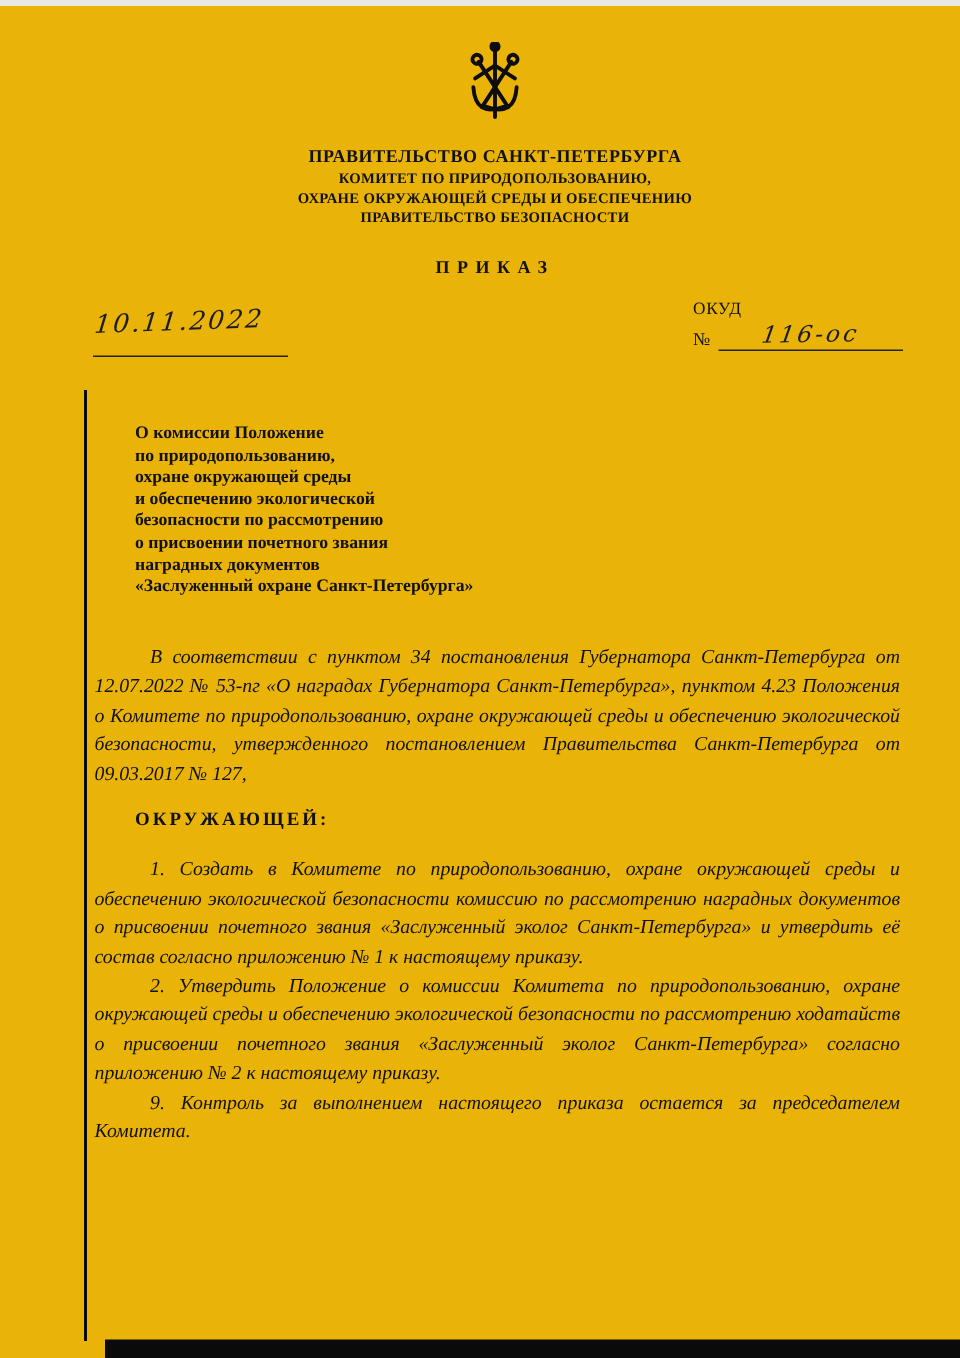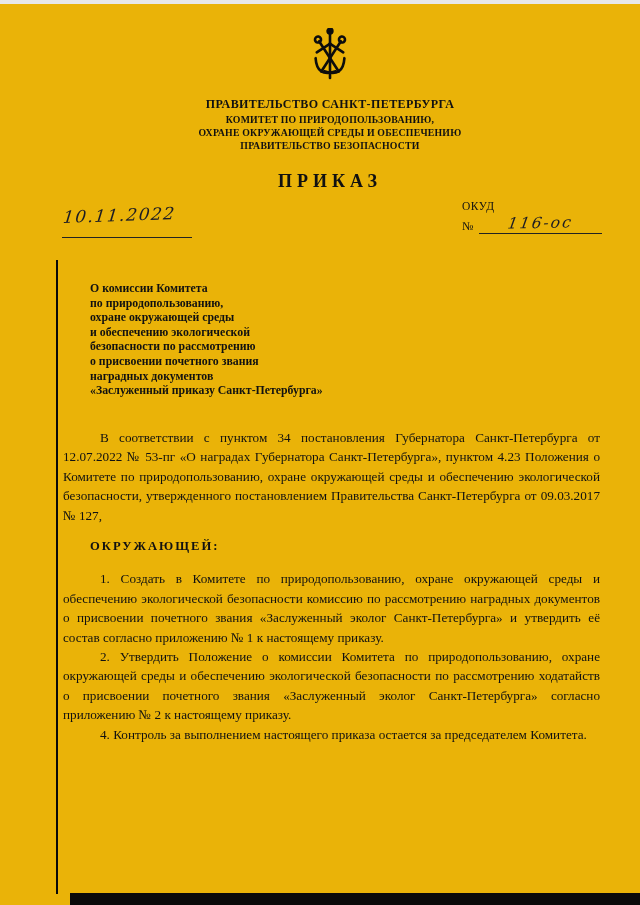--- a/index.html
+++ b/index.html
@@ -19,21 +19,21 @@
   .org-name{
     position:absolute;left:20px;top:93px;width:620px;
     text-align:center;font-weight:bold;font-size:12px;letter-spacing:.4px;
   }
   .committee{
     position:absolute;left:20px;top:110px;width:620px;
     text-align:center;font-weight:bold;font-size:9.8px;line-height:12.8px;letter-spacing:.2px;
   }
   .doc-type{
     position:absolute;left:20px;top:167px;width:620px;
-    text-align:center;font-weight:bold;font-size:18px;letter-spacing:5px;
+    text-align:center;font-weight:bold;font-size:12px;letter-spacing:5px;
   }
   
   .handwriting{
     font-family:"DejaVu Serif", serif;
     font-style:italic;
     color:#1c1c24;
   }
   .date-block{
     position:absolute;left:62px;top:203px;width:130px;height:30px;
     border-bottom:1.5px solid #222;
@@ -59,21 +59,21 @@
   
   .subject{
     position:absolute;left:90px;top:277px;width:330px;
     font-weight:bold;font-size:11.8px;line-height:14.6px;
   }
   
   .body-text{
     position:absolute;left:63px;top:424px;width:537px;
     font-size:13.2px;line-height:19.4px;text-align:justify;
   }
-  .body-text p{margin:0;text-indent:37px;}
+  .body-text p{margin:0;text-indent:37px;font-style:italic;}
   .order-word{
     margin:12px 0 13px 27px;
     font-weight:bold;font-size:12.6px;letter-spacing:2px;text-indent:0;
   }
   
   .sig-row{
     position:absolute;left:63px;top:816px;width:537px;height:50px;
     font-weight:bold;font-size:12.6px;
   }
   .sig-position{position:absolute;left:27px;top:4px;letter-spacing:.3px;}
@@ -131,35 +131,35 @@
     <span class="okud-label">ОКУД</span>
     <span class="num-line">
       <span class="num-sign">№</span>
       <span class="num-underline">
         <span class="handwriting">116-ос</span>
       </span>
     </span>
   </div>
 
   <div class="subject">
-    <div>О комиссии Комитета</div>
+    <div>О комиссии Положение</div>
     <div>по природопользованию,</div>
     <div>охране окружающей среды</div>
     <div>и обеспечению экологической</div>
     <div>безопасности по рассмотрению</div>
     <div>о присвоении почетного звания</div>
     <div>наградных документов</div>
-    <div>«Заслуженный приказу Санкт-Петербурга»</div>
+    <div>«Заслуженный охране Санкт-Петербурга»</div>
   </div>
 
   <div class="body-text">
     <p>В соответствии с пунктом 34 постановления Губернатора Санкт-Петербурга от 12.07.2022 № 53-пг «О наградах Губернатора Санкт-Петербурга», пунктом 4.23 Положения о Комитете по природопользованию, охране окружающей среды и обеспечению экологической безопасности, утвержденного постановлением Правительства Санкт-Петербурга от 09.03.2017 № 127,</p>
     <div class="order-word">ОКРУЖАЮЩЕЙ:</div>
     <p>1. Создать в Комитете по природопользованию, охране окружающей среды и обеспечению экологической безопасности комиссию по рассмотрению наградных документов о присвоении почетного звания «Заслуженный эколог Санкт-Петербурга» и утвердить её состав согласно приложению № 1 к настоящему приказу.</p>
     <p>2. Утвердить Положение о комиссии Комитета по природопользованию, охране окружающей среды и обеспечению экологической безопасности по рассмотрению ходатайств о присвоении почетного звания «Заслуженный эколог Санкт-Петербурга» согласно приложению № 2 к настоящему приказу.</p>
-    <p>4. Контроль за выполнением настоящего приказа остается за председателем Комитета.</p>
+    <p>9. Контроль за выполнением настоящего приказа остается за председателем Комитета.</p>
   </div>
 
 
   <div class="artifact-left-line"></div>
   <div class="artifact-bottom-bar"></div>
 
 </div>
 
 </body></html>

